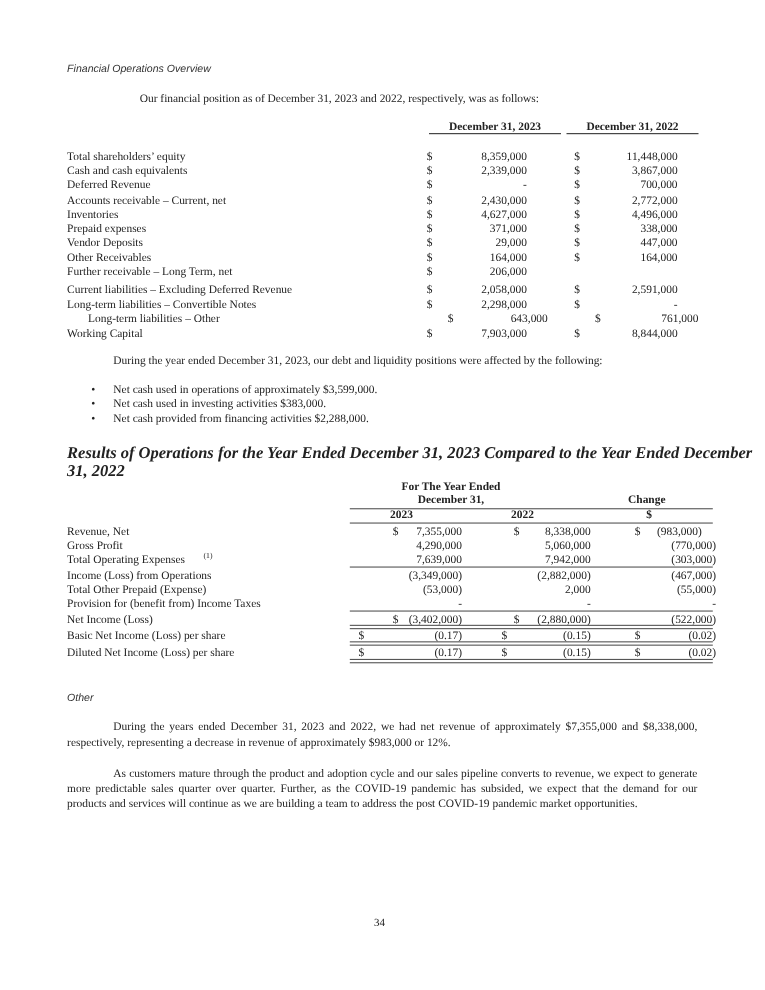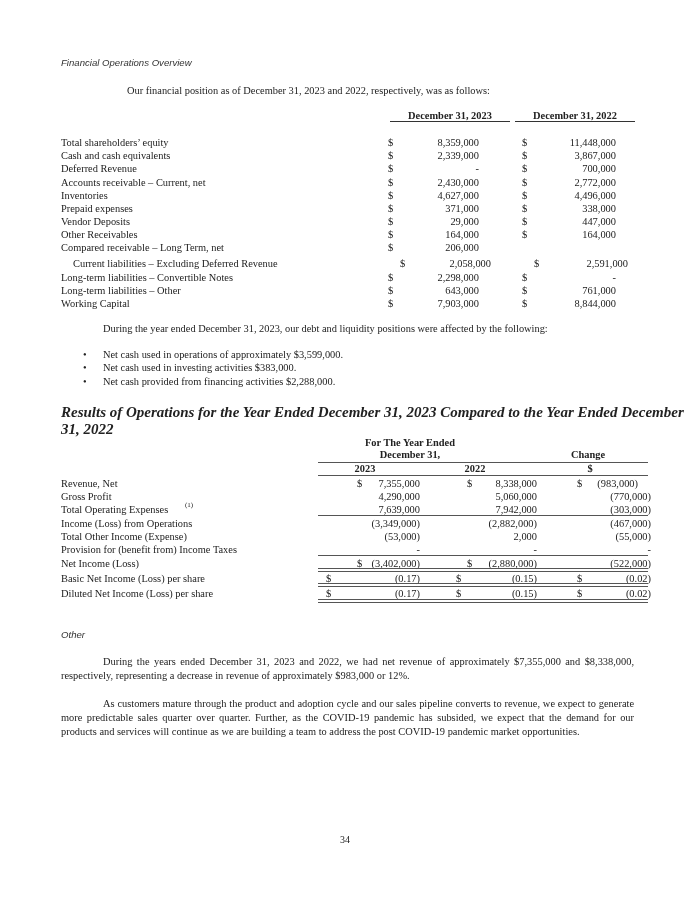--- a/index.html
+++ b/index.html
@@ -91,41 +91,41 @@
       <span class="v2">447,000</span>
     </div>
     <div class="row" style="top: 228px;">
       <span class="lbl">Other Receivables</span>
       <span class="d1">$</span>
       <span class="v1">164,000</span>
       <span class="d2">$</span>
       <span class="v2">164,000</span>
     </div>
     <div class="row" style="top: 241px;">
-      <span class="lbl">Compared receivable – Long Term, net</span>
+      <span class="lbl">Further receivable – Long Term, net</span>
       <span class="d1">$</span>
       <span class="v1">206,000</span>
       <span class="d2"></span>
       <span class="v2"></span>
     </div>
-    <div class="row" style="top: 257px; margin-left: 12px;">
+    <div class="row" style="top: 257px;">
       <span class="lbl">Current liabilities – Excluding Deferred Revenue</span>
       <span class="d1">$</span>
       <span class="v1">2,058,000</span>
       <span class="d2">$</span>
       <span class="v2">2,591,000</span>
     </div>
     <div class="row" style="top: 271px;">
       <span class="lbl">Long-term liabilities – Convertible Notes</span>
       <span class="d1">$</span>
       <span class="v1">2,298,000</span>
       <span class="d2">$</span>
       <span class="v2">-</span>
     </div>
-    <div class="row" style="top: 284px;">
+    <div class="row" style="top: 284px; margin-left: 19px;">
       <span class="lbl">Long-term liabilities – Other</span>
       <span class="d1">$</span>
       <span class="v1">643,000</span>
       <span class="d2">$</span>
       <span class="v2">761,000</span>
     </div>
     <div class="row" style="top: 297px;">
       <span class="lbl">Working Capital</span>
       <span class="d1">$</span>
       <span class="v1">7,903,000</span>
@@ -187,21 +187,21 @@
     <div class="r2" style="top: 517px;">
       <span class="lbl">Income (Loss) from Operations</span>
       <span class="d" style="left: 296px;"></span>
       <span class="v" style="right: 231px;">(3,349,000)</span>
       <span class="d" style="left: 406px;"></span>
       <span class="v" style="right: 114px;">(2,882,000)</span>
       <span class="d" style="left: 516px;"></span>
       <span class="v" style="right: 0px;">(467,000)</span>
     </div>
     <div class="r2" style="top: 530px;">
-      <span class="lbl">Total Other Income (Expense)</span>
+      <span class="lbl">Total Other Prepaid (Expense)</span>
       <span class="d" style="left: 296px;"></span>
       <span class="v" style="right: 231px;">(53,000)</span>
       <span class="d" style="left: 406px;"></span>
       <span class="v" style="right: 114px;">2,000</span>
       <span class="d" style="left: 516px;"></span>
       <span class="v" style="right: 0px;">(55,000)</span>
     </div>
     <div class="r2" style="top: 543px;">
       <span class="lbl">Provision for (benefit from) Income Taxes</span>
       <span class="d" style="left: 296px;"></span>

